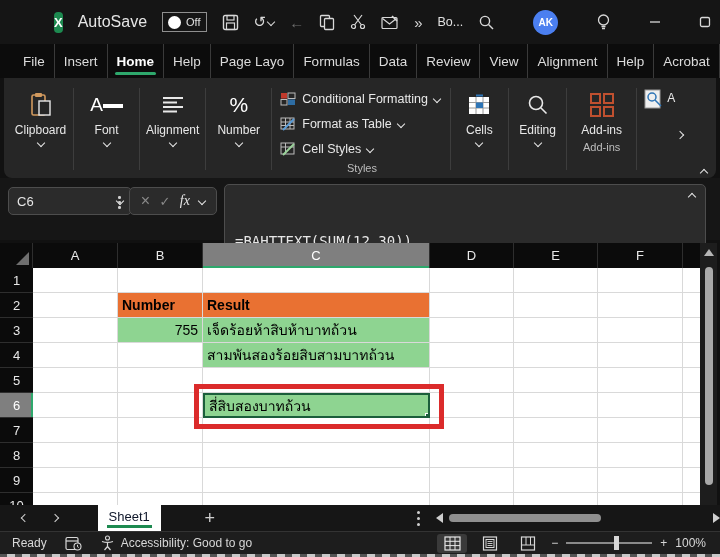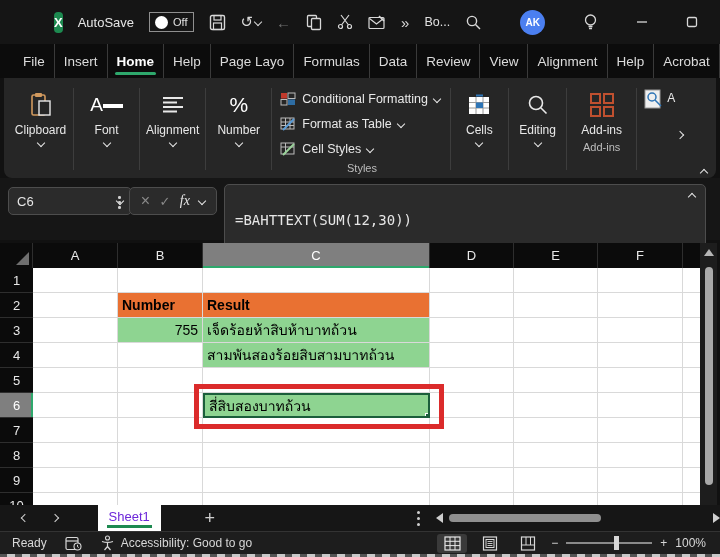--- a/index.html
+++ b/index.html
@@ -38,21 +38,21 @@
   .grouplab{font-size:11px;color:#bdbdbd;text-align:center;margin-top:1px}
   .bigA{font-size:19px;color:#fff;line-height:16px;text-align:center}
   .bigA i{display:block;width:20px;height:4px;background:#fff;margin:2px auto 0}
   .pct{font-size:21px;color:#fff}
   .rright{width:78px;position:relative}
   
   #fbar{left:0;top:178px;width:720px;height:62px;background:#161616}
   .fbox{position:absolute;background:#2b2b2b;border:1px solid #4d4d4d;border-radius:5px;display:flex;align-items:center}
   #namebox{left:8px;top:9px;width:124px;height:28px;padding:0 8px;justify-content:space-between}
   #fxbox{left:129px;top:9px;width:88px;height:28px;justify-content:space-around;padding:0 6px}
-  #formulabox{left:224px;top:6px;width:482px;height:66px;align-items:center;padding:5px 24px 0 10px}
+  #formulabox{left:224px;top:6px;width:482px;height:66px;align-items:flex-end;padding:5px 24px 0 10px}
   #formulabox .fx-chev{position:absolute;right:10px;top:9px}
   .dots3{display:flex;flex-direction:column;gap:2.5px;position:absolute;left:118px;top:18px}
   .dots3 i{width:2.5px;height:2.5px;border-radius:50%;background:#cfcfcf}
   .mono{font-family:"DejaVu Sans Mono",monospace}
   
   #grid{left:0;top:243px;width:700px;height:262px;background:#fff;overflow:hidden}
   .hrow{display:flex;height:25px;background:#0b0b0b}
   .hcell{color:#e8e8e8;font-size:13px;display:flex;align-items:center;justify-content:center;border-right:1px solid #2e2e2e;position:relative}
   .hcell.selh{background:#7f7f7f;color:#fff}
   .hcell.selh::after{content:"";position:absolute;left:0;right:0;bottom:0;height:2px;background:#2ea86c}
@@ -72,21 +72,21 @@
   #redbox{left:194px;top:384px;width:250px;height:45px;border:5px solid #db2b2b;z-index:5;pointer-events:none}
   
   #vscroll{left:700px;top:243px;width:17px;height:262px;background:#1d1d1d}
   .tri{width:0;height:0}
   #vscroll .tri{margin:6px auto 4px;border-left:5px solid transparent;border-right:5px solid transparent;border-bottom:7px solid #b5b5b5}
   #vthumb{position:absolute;left:4.5px;top:24px;width:8px;height:218px;border-radius:4px;background:#a9a9a9}
   
   #sheetbar{left:0;top:505px;width:720px;height:26px;background:#161616;display:flex;align-items:center}
   .snav{color:#cfcfcf;margin-left:22px}
   .snav2{color:#cfcfcf;margin-left:24px}
-  #sheettab{margin-left:40px;width:64px;height:26px;background:#fff;color:#6d28d9;font-size:13px;display:flex;align-items:center;justify-content:center}
+  #sheettab{margin-left:40px;width:64px;height:26px;background:#fff;color:#0f172a;font-size:13px;display:flex;align-items:center;justify-content:center}
   #sheettab span{border-bottom:3px solid #1d8a50;padding:0 2px 1px}
   .plus{color:#cfcfcf;font-size:18px;margin-left:44px}
   .vdots{margin-left:202px;display:flex;flex-direction:column;gap:3px}
   .vdots i{width:3px;height:3px;border-radius:50%;background:#cfcfcf}
   .hl{border-top:5px solid transparent;border-bottom:5px solid transparent;border-right:7px solid #cfcfcf;margin-left:16px}
   .hr{border-top:5px solid transparent;border-bottom:5px solid transparent;border-left:7px solid #cfcfcf;margin-left:58px}
   #htrack{position:relative;width:212px;height:10px;margin-left:4px}
   #hthumb{position:absolute;left:2px;top:1px;width:152px;height:8px;border-radius:4px;background:#8f8f8f}
   
   #statusbar{left:0;top:531px;width:720px;height:23px;background:#1d1d1d;border-top:1px solid #333;display:flex;align-items:center;font-size:12px;color:#d8d8d8}
@@ -97,21 +97,21 @@
   .zoomwrap{margin-left:auto;display:flex;align-items:center;gap:8px;padding-right:14px}
   .ztrack{position:relative;width:86px;height:2px;background:#8a8a8a}
   .zthumb{position:absolute;left:48px;top:-6px;width:5px;height:14px;background:#d6d6d6}
   #bottomsliver{left:0;top:554px;width:720px;height:3px;background:repeating-linear-gradient(90deg,#555 0 7px,#c9c9c9 7px 15px)}
 </style>
 </head>
 <body>
 
 <div id="titlebar" class="abs">
   <div class="xlogo">X</div>
-  <span style="font-size:13px">AutoSave</span>
+  <span style="font-size:16px">AutoSave</span>
   <div class="toggle">
     <i class="knob"></i>
     <span>Off</span>
   </div>
   <span class="qbtn">
     <svg width="17" height="17" viewBox="0 0 17 17">
         <rect x="1.5" y="1.5" width="14" height="14" rx="1.5" fill="none" stroke="#d8d8d8" stroke-width="1.4"></rect>
         <rect x="5" y="1.5" width="7" height="4.5" fill="none" stroke="#d8d8d8" stroke-width="1.2"></rect>
         <rect x="4.5" y="9" width="8" height="6.5" fill="none" stroke="#d8d8d8" stroke-width="1.2"></rect>
       </svg>

